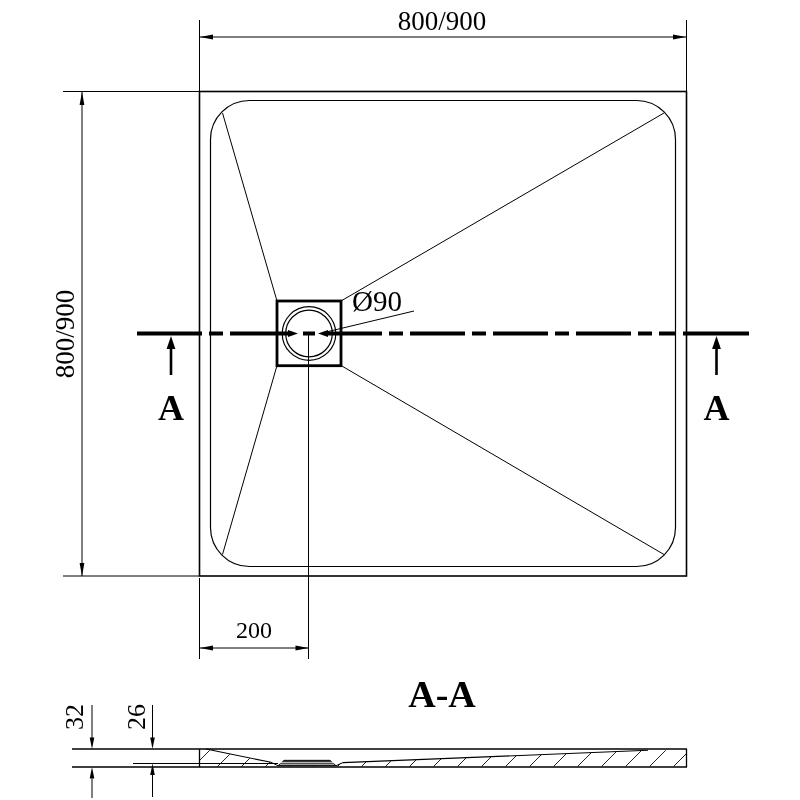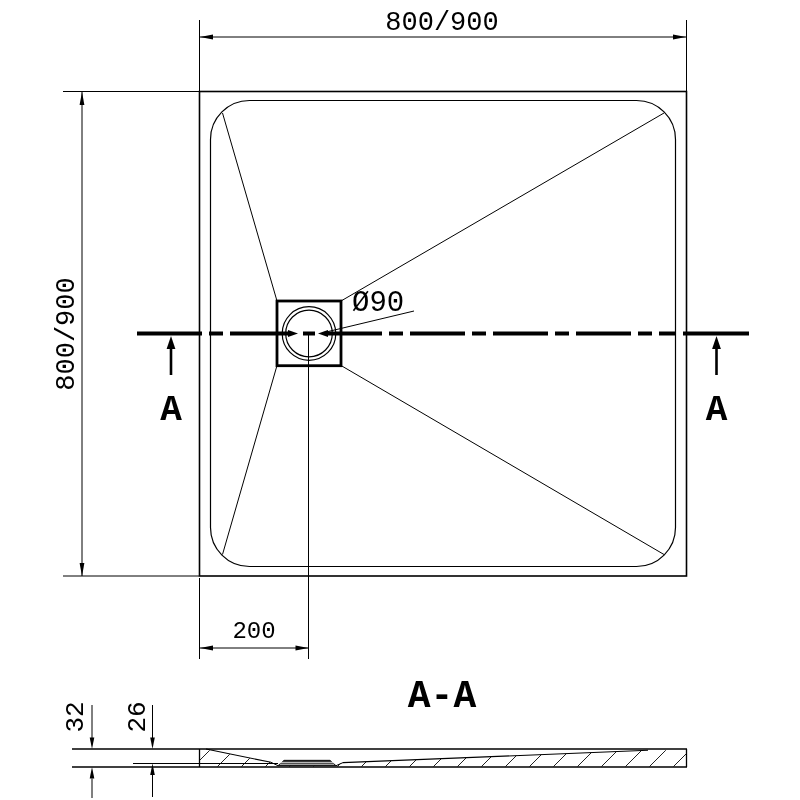--- a/index.html
+++ b/index.html
@@ -1,18 +1,18 @@
 <!DOCTYPE html>
 <html><head>
 <meta charset="utf-8">
 <style>
   html,body{margin:0;padding:0;background:#fff;}
   #stage{
     position:relative;width:800px;height:800px;background:#ffffff;
-    font-family:Liberation Mono, monospace;
+    font-family:Liberation Serif, serif;
     overflow:hidden;
   }
   svg{position:absolute;left:0;top:0;}
   text{fill:#000;}
   .dimtxt{font-size:27px;}
   .smdim{font-size:24px;}
   .rotdim{font-size:26px;}
   .marker{font-size:36px;font-weight:600;}
   .title{font-size:38px;font-weight:600;}
   .dia{font-size:29px;}

